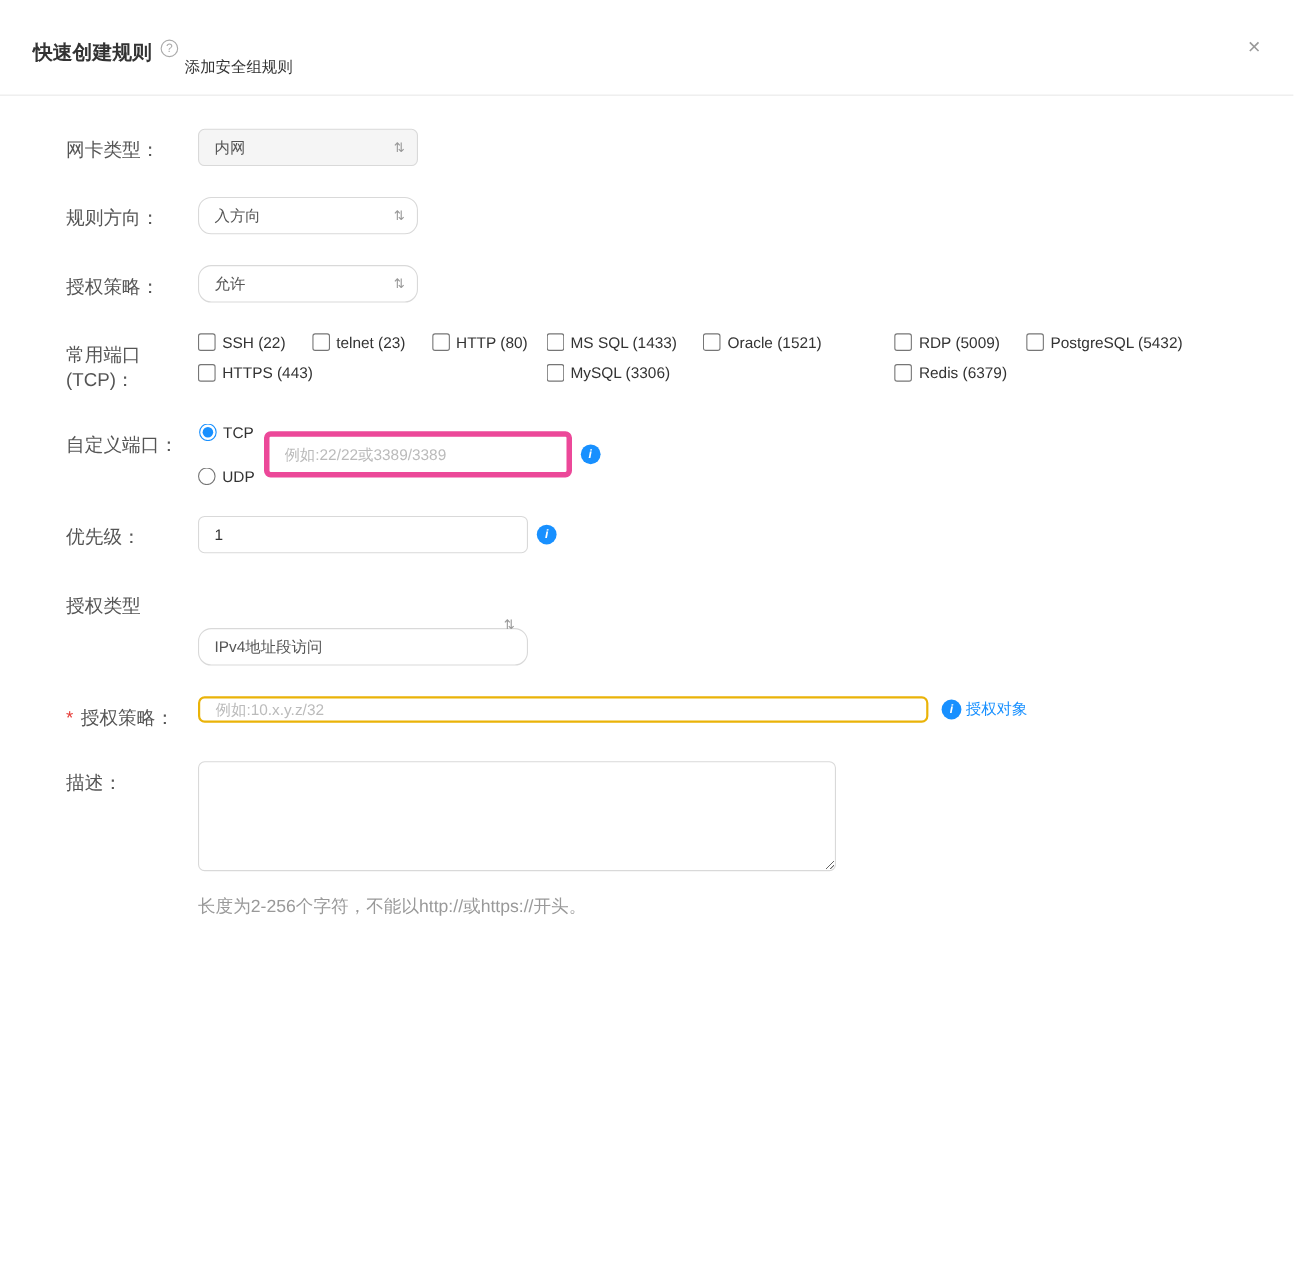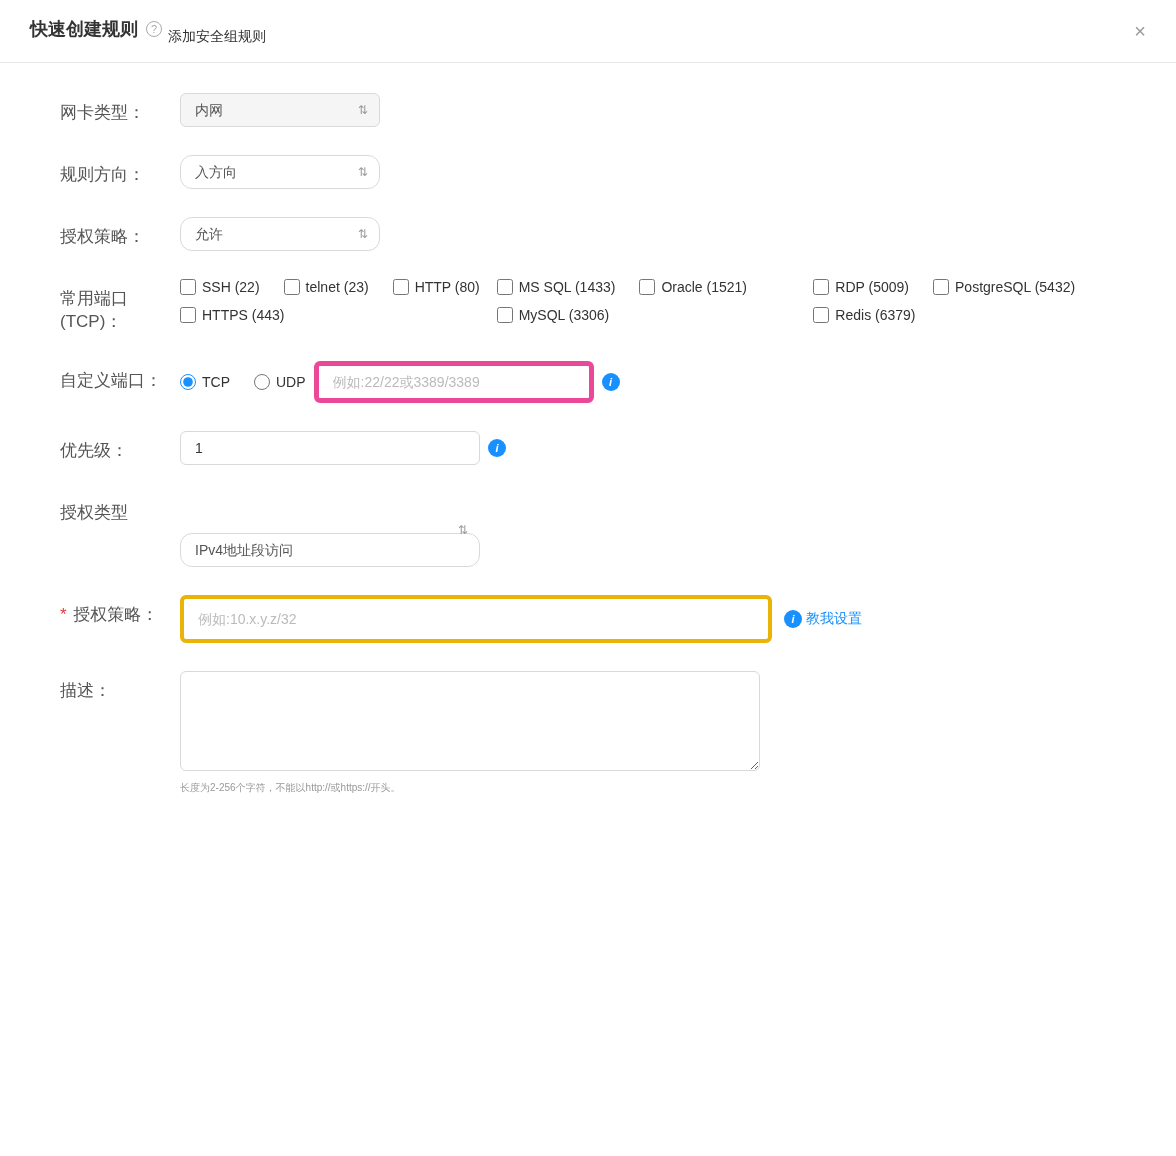--- a/index.html
+++ b/index.html
@@ -11,22 +11,21 @@
     }
     .dialog {
       width: 1176px;
       min-height: 1156px;
       background: #fff;
       position: relative;
       padding: 0;
     }
     .dialog-header {
       display: flex;
-      align-items: center;
-      padding: 12px 30px 16px 30px;
+      padding: 36px 30px 16px 30px;
       border-bottom: 1px solid #e8e8e8;
       position: relative;
     }
     .dialog-title {
       font-size: 18px;
       font-weight: 600;
       color: #333;
       margin-right: 8px;
     }
     .help-icon {
@@ -137,20 +136,21 @@
       accent-color: #1890ff;
     }
     .checkbox-label {
       font-size: 14px;
       color: #333;
     }
     .radio-group {
       display: flex;
       align-items: center;
       gap: 24px;
+      flex-direction: column;
     }
     .radio-item {
       display: flex;
       align-items: center;
       gap: 6px;
       cursor: pointer;
     }
     .radio-item input[type="radio"] {
       width: 16px;
       height: 16px;
@@ -189,27 +189,27 @@
     .priority-input {
       border: 1px solid #d9d9d9;
       border-radius: 6px;
       padding: 8px 14px;
       font-size: 14px;
       color: #333;
       outline: none;
       width: 300px;
     }
     .auth-object-input {
-      border: 4px solid #eab308;
+      border: 2px solid #eab308;
       border-radius: 6px;
-      padding: 12px 14px;
+      padding: 2px 14px;
       font-size: 14px;
       color: #333;
       outline: none;
-      width: 592px;
+      width: 664px;
     }
     .auth-object-input::placeholder {
       color: #bbb;
     }
     .help-link {
       display: flex;
       align-items: center;
       gap: 4px;
       color: #1890ff;
       cursor: pointer;
@@ -223,23 +223,23 @@
       border-radius: 6px;
       padding: 10px 14px;
       font-size: 14px;
       color: #333;
       outline: none;
       width: 580px;
       height: 100px;
       resize: vertical;
     }
     .hint-text {
-      font-size: 10px;
+      font-size: 16px;
       color: #999;
-      margin-top: 10px;
+      margin-top: 22px;
       width: 580px;
     }
     .custom-port-row {
       display: flex;
       align-items: center;
       gap: 0;
     }
     .checkboxes-container {
       display: flex;
       gap: 14px;
@@ -395,21 +395,21 @@
 
     <div class="form-row">
       <div class="form-label">
         <span class="required">*</span>
         <span>授权策略：</span>
       </div>
       <div class="form-content" style="align-items:center; flex-wrap:nowrap;">
         <input type="text" class="auth-object-input" placeholder="例如:10.x.y.z/32" style="">
         <a class="help-link">
           <span class="info-icon" style="margin-left:0;">i</span>
-          <span>教我设置</span>
+          <span>授权对象</span>
         </a>
       </div>
     </div>
 
     <div class="form-row">
       <div class="form-label">描述：</div>
       <div class="form-content" style="flex-direction:column;">
         <textarea class="description-textarea" style=""></textarea>
         <div class="hint-text">长度为2-256个字符，不能以http://或https://开头。</div>
       </div>

